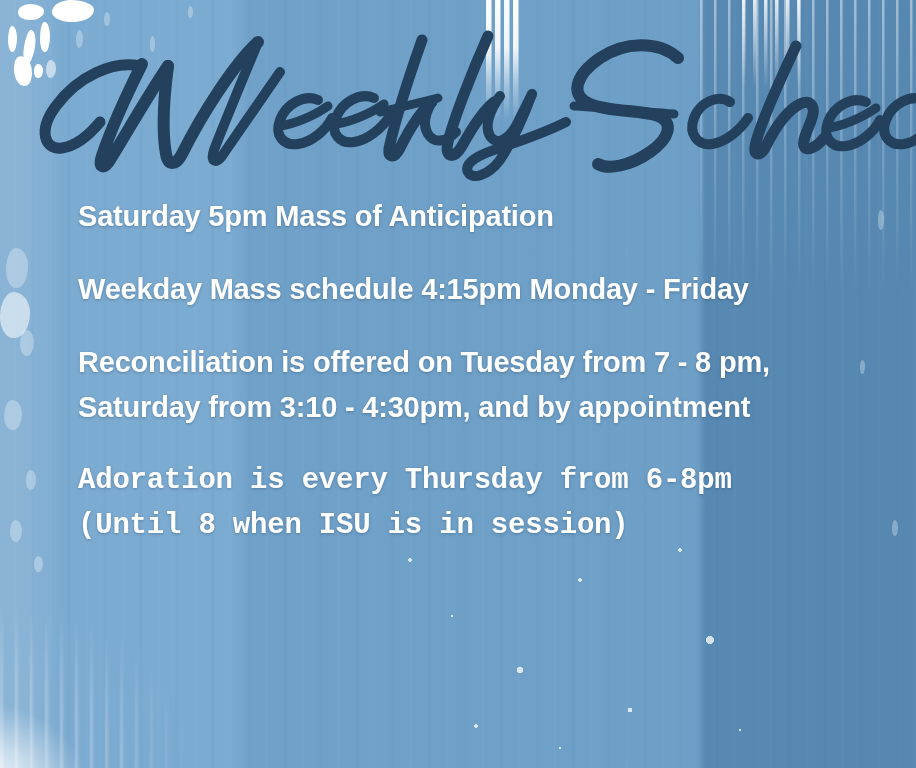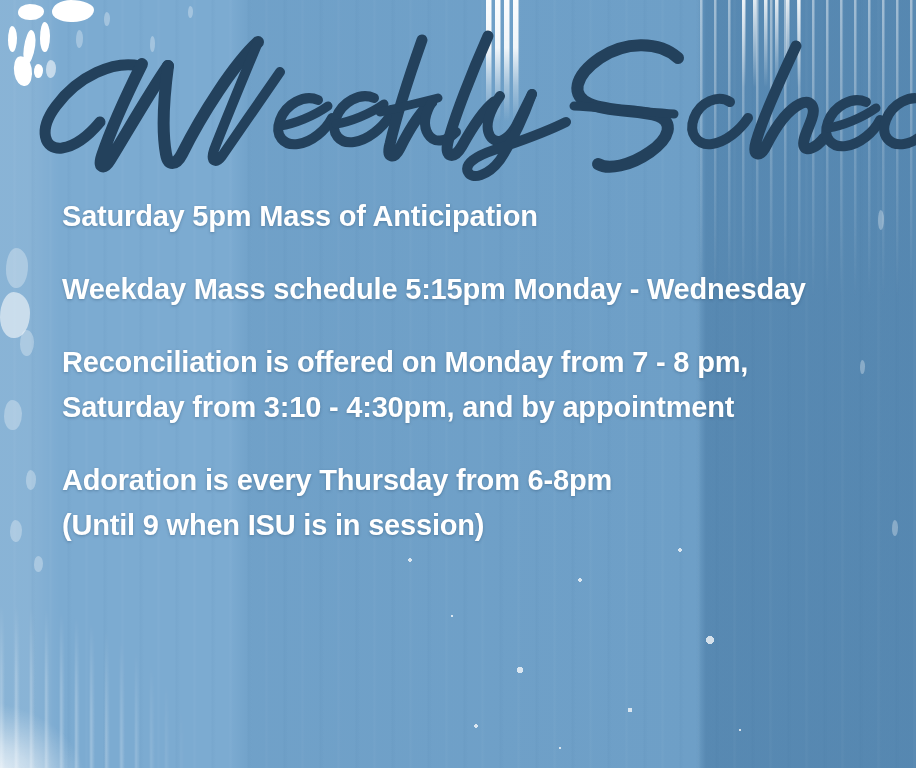--- a/index.html
+++ b/index.html
@@ -168,22 +168,22 @@
     left: 62px;
     top: 194px;
     width: 840px;
     color: #ffffff;
     font-weight: bold;
     font-size: 29px;
     line-height: 45px;
     letter-spacing: -0.2px;
     text-shadow: 0 1px 3px rgba(30,60,90,0.35);
   }
-  .para { margin: 0 0 28px 0; }
-  .para:last-child { margin-bottom: 0; }
+  .para { margin: 0 0 28px 16px; }
+  .para:last-child { margin-bottom: 0; font-family: Liberation Mono, monospace; }
   .line { white-space: nowrap; }
 </style>
 </head>
 <body>
 
 <div id="poster">
 
   <div class="bg-layer bg-base"></div>
   <div class="bg-layer bg-band-mid"></div>
   <div class="bg-layer bg-band-right"></div>
@@ -263,28 +263,28 @@
     </svg>
   </div>
 
   <div class="body-text">
 
     <div class="para">
       <div class="line">Saturday 5pm Mass of Anticipation</div>
     </div>
 
     <div class="para">
-      <div class="line">Weekday Mass schedule 5:15pm Monday - Wednesday</div>
-    </div>
-
-    <div class="para">
-      <div class="line">Reconciliation is offered on Monday from 7 - 8 pm,</div>
+      <div class="line">Weekday Mass schedule 4:15pm Monday - Friday</div>
+    </div>
+
+    <div class="para">
+      <div class="line">Reconciliation is offered on Tuesday from 7 - 8 pm,</div>
       <div class="line">Saturday from 3:10 - 4:30pm, and by appointment</div>
     </div>
 
     <div class="para">
       <div class="line">Adoration is every Thursday from 6-8pm</div>
-      <div class="line">(Until 9 when ISU is in session)</div>
+      <div class="line">(Until 8 when ISU is in session)</div>
     </div>
 
   </div>
 
 </div>
 
 </body></html>

